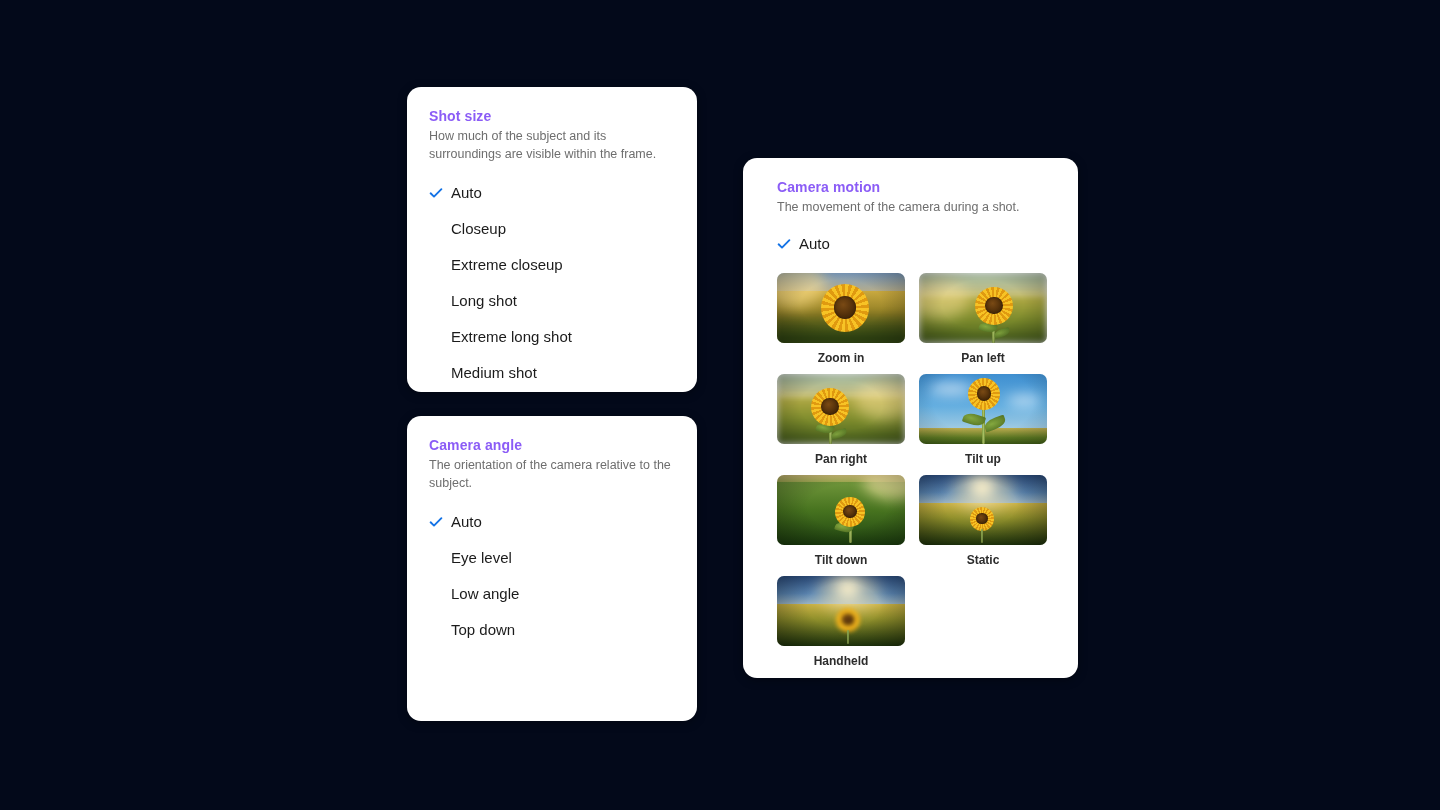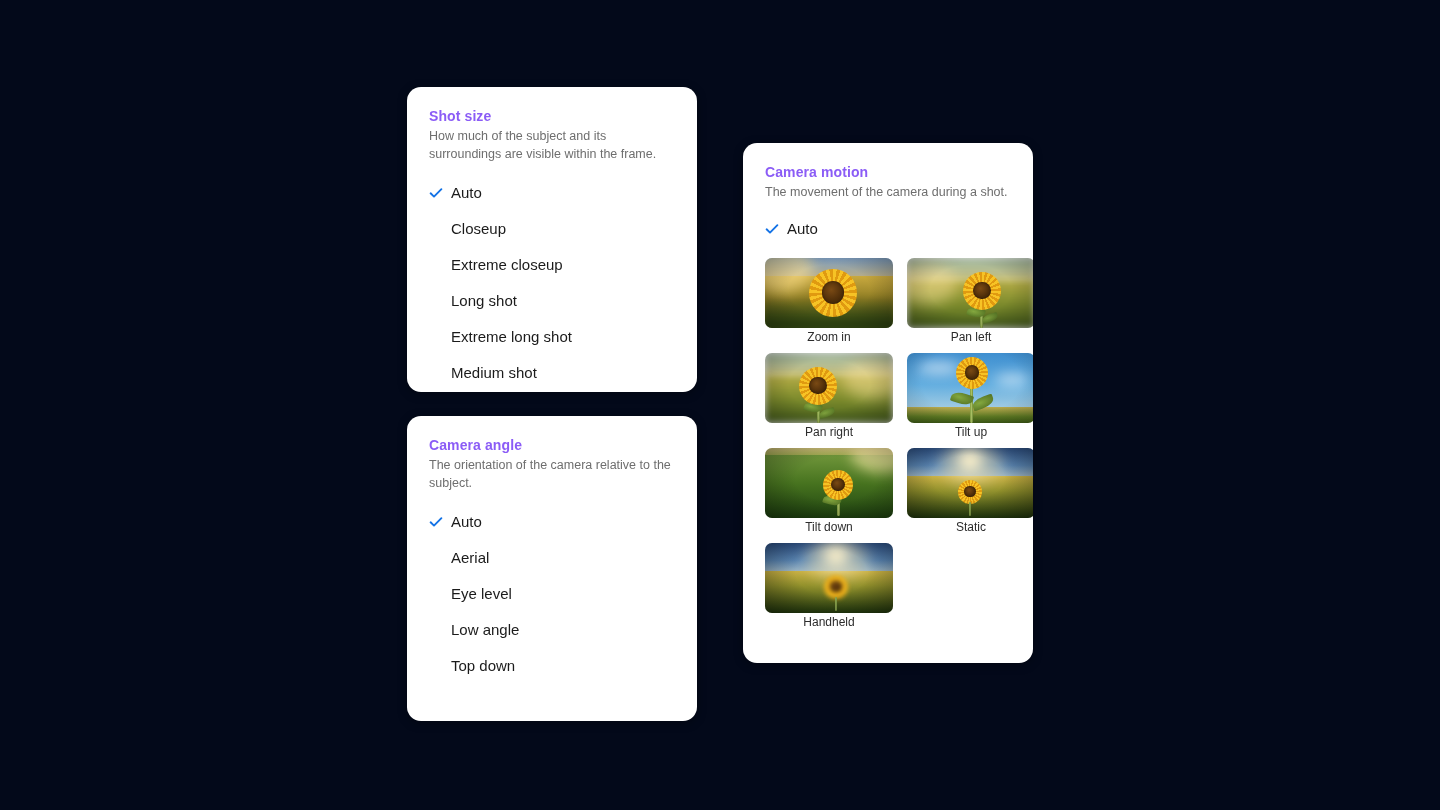--- a/index.html
+++ b/index.html
@@ -99,22 +99,23 @@
     width: 128px;
     height: 70px;
     border-radius: 7px;
     overflow: hidden;
   }
 
   .thumb-caption {
     text-align: center;
     font-size: 12px;
     color: #2c2c2c;
-    margin-top: 1px;
+    margin-top: 7px;
     line-height: 16px;
+    font-weight: bold;
   }
 
   
   .scene { position: absolute; inset: 0; }
 
   
   .sky        { position: absolute; left: 0; right: 0; top: 0; }
   .field      { position: absolute; left: 0; right: 0; bottom: 0; }
   .sunglow    { position: absolute; border-radius: 50%; filter: blur(7px); }
 
@@ -216,45 +217,41 @@
 
       <div class="option-row">
         <span class="option-check">
           <svg width="14" height="14" viewBox="0 0 14 14">
               <path d="M1.6 7.3 L5 10.6 L12.4 3.2" fill="none" stroke="#1473e6" stroke-width="1.9" stroke-linecap="round" stroke-linejoin="round"></path>
             </svg>
         </span>
         <span class="option-label">Auto</span>
       </div>
 
-      <div class="option-row">
-        <span class="option-check"></span>
-        <span class="option-label">Aerial</span>
-      </div>
 
       <div class="option-row">
         <span class="option-check"></span>
         <span class="option-label">Eye level</span>
       </div>
 
 
       <div class="option-row">
         <span class="option-check"></span>
         <span class="option-label">Low angle</span>
       </div>
 
       <div class="option-row">
         <span class="option-check"></span>
         <span class="option-label">Top down</span>
       </div>
 
     </div>
   </div>
 
-  <div class="card" style="left:743px; top:143px; width:290px; height:520px;">
+  <div class="card" style="left:743px; top:158px; width:335px; height:520px;padding-left:12px;">
     <div class="card-header">
       <div class="card-title">Camera motion</div>
       <div class="card-desc" style="max-width:260px;">The movement of the camera during a shot.</div>
     </div>
 
     <div class="motion-auto-row">
       <span class="option-check">
         <svg width="14" height="14" viewBox="0 0 14 14">
             <path d="M1.6 7.3 L5 10.6 L12.4 3.2" fill="none" stroke="#1473e6" stroke-width="1.9" stroke-linecap="round" stroke-linejoin="round"></path>
           </svg>

